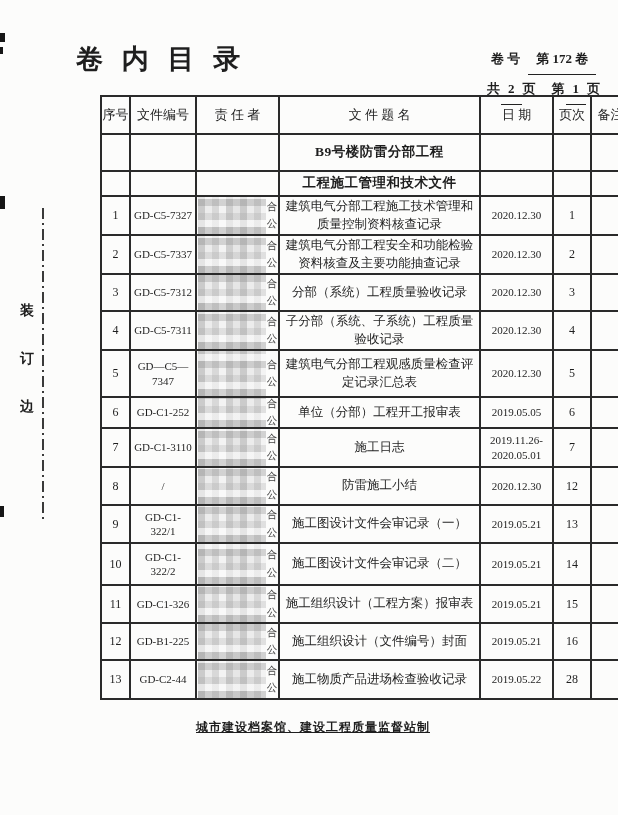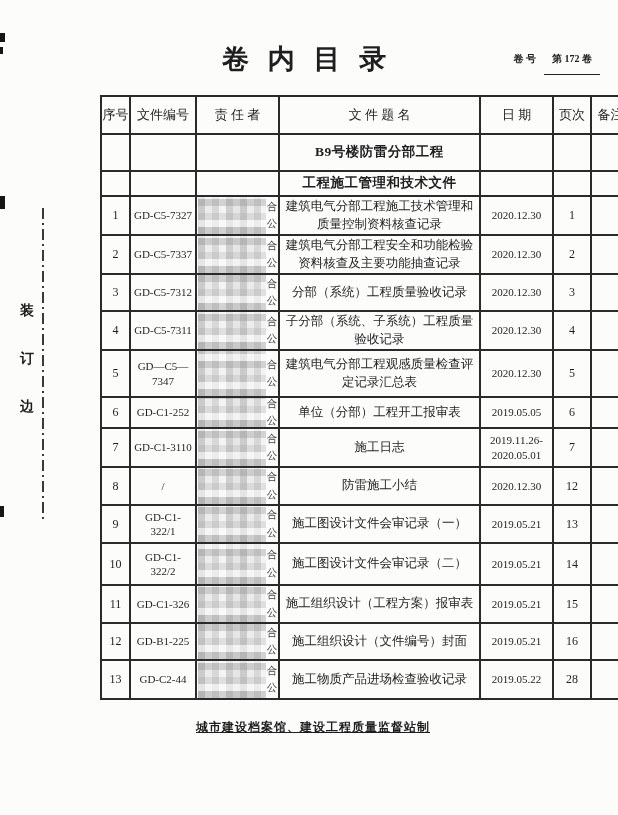--- a/index.html
+++ b/index.html
@@ -3,26 +3,26 @@
 <meta charset="utf-8">
 <style>
   html,body{margin:0;padding:0}
   body{
     width:618px;height:815px;position:relative;overflow:hidden;
     background:#fcfcfb;color:#1e1e1e;
     font-family:"Liberation Serif","DejaVu Serif",serif;
   }
   
   .doc-title{
-    position:absolute;top:41px;left:60px;width:494px;text-align:center;
+    position:absolute;top:41px;left:76px;width:494px;text-align:left;
     font-size:27px;font-weight:bold;letter-spacing:6px;white-space:nowrap;
   }
   .vol-block{
     position:absolute;top:45px;right:18px;text-align:center;
-    font-size:10px;font-weight:600;line-height:28px;white-space:nowrap;
+    font-size:13px;font-weight:600;line-height:28px;white-space:nowrap;
   }
   .ul-long{display:inline-block;border-bottom:1.7px solid #222;padding:0 8px 1px;margin-left:8px}
   .ul-num{display:inline-block;border-bottom:1.7px solid #222;padding:0 7px 1px;margin:0 1px}
   .gap{display:inline-block;width:16px}
   
   .bind-line{
     position:absolute;left:42px;top:208px;width:2px;height:314px;
     background:repeating-linear-gradient(180deg,#3a3a3a 0 11px,transparent 11px 15px,#3a3a3a 15px 17px,transparent 17px 21px);
   }
   .bind-chars{
@@ -92,20 +92,21 @@
 
 <div class="edge-mark m1"></div>
 <div class="edge-mark m2"></div>
 <div class="edge-mark m3"></div>
 <div class="edge-mark m4"></div>
 
 <div class="doc-title">卷 内 目 录</div>
 
 <div class="vol-block">
   <div><span>卷  号</span><span class="ul-long">第 172 卷</span></div>
+  <div><span>共</span><span class="ul-num">2</span><span>页</span><span class="gap"></span><span>第</span><span class="ul-num">1</span><span>页</span></div>
 </div>
 
 <div class="bind-line"></div>
 <div class="bind-chars">
   <span>装</span>
   <span>订</span>
   <span>边</span>
 </div>
 
 <table>

